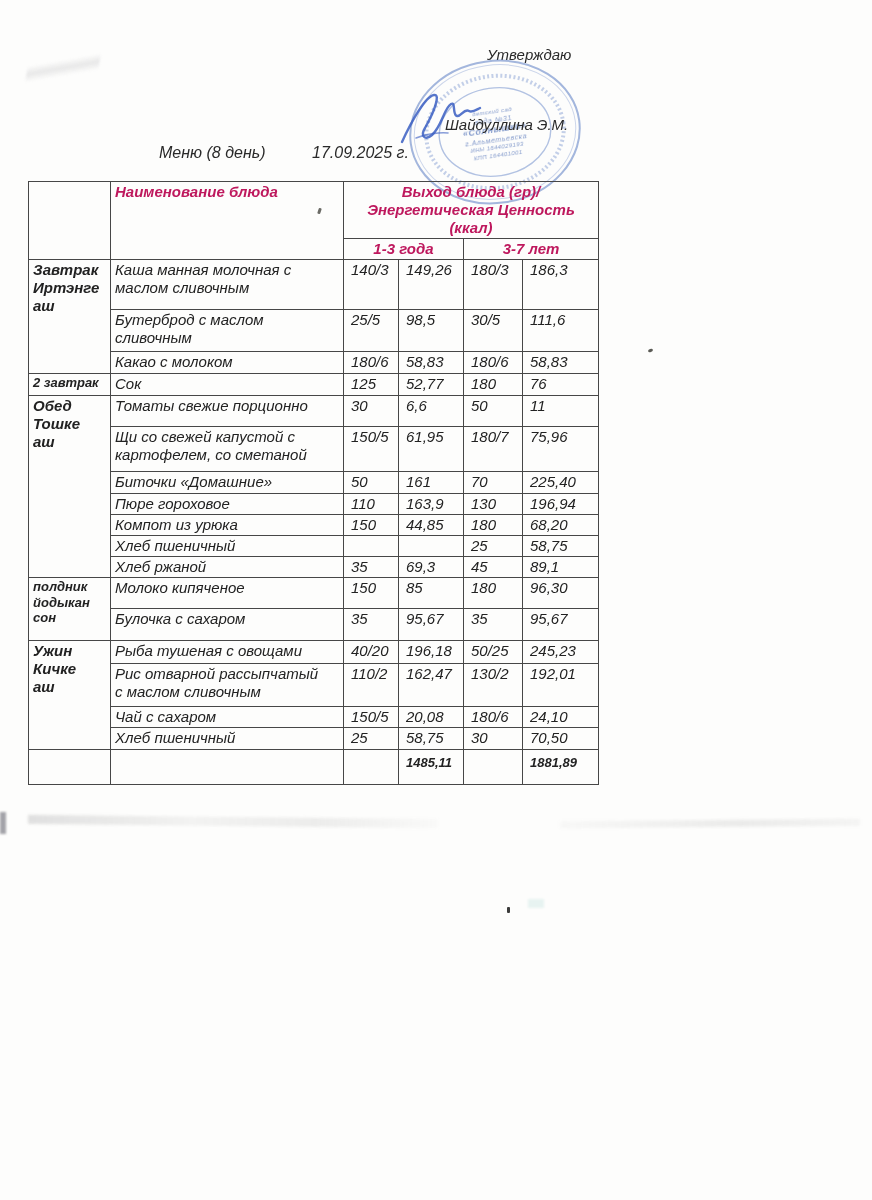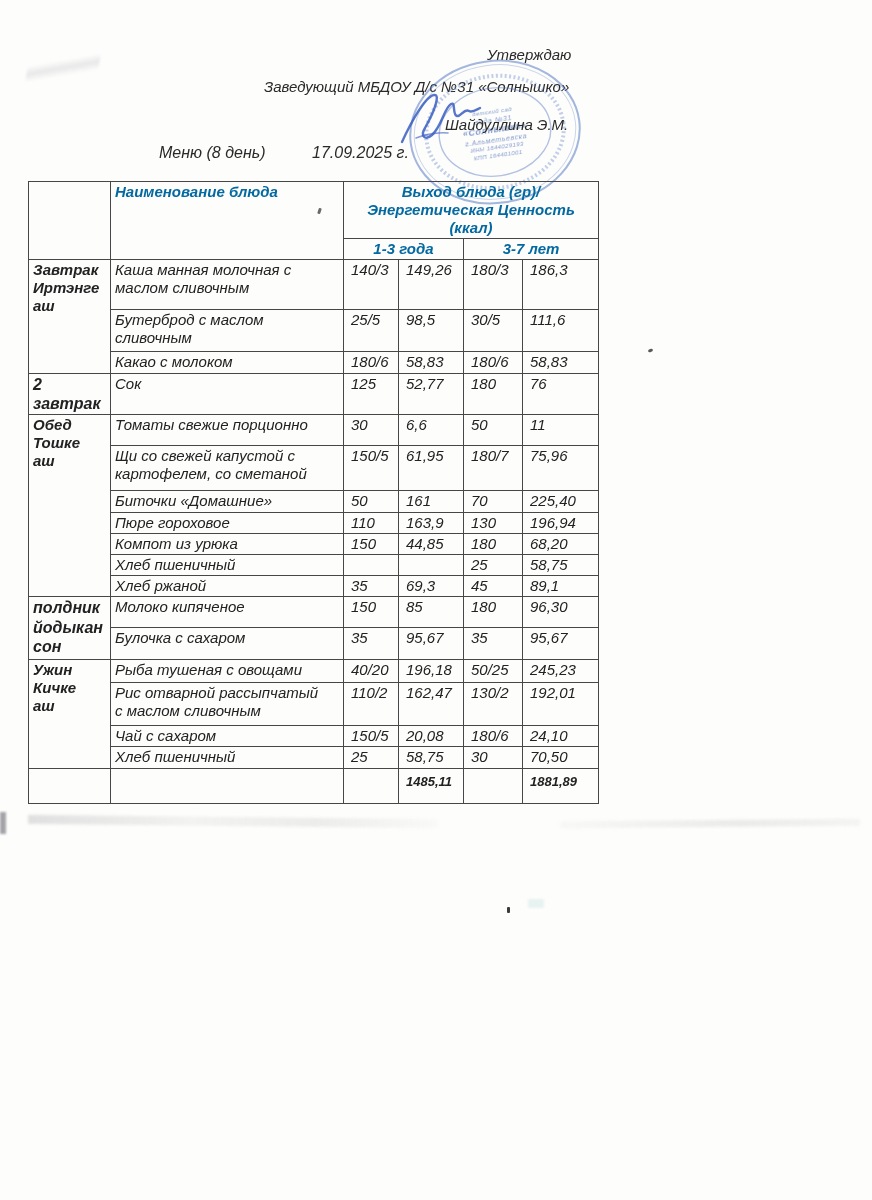--- a/index.html
+++ b/index.html
@@ -33,26 +33,26 @@
   table.menu-table {
     position:absolute; left:28px; top:181px; width:570px;
     border-collapse:collapse; table-layout:fixed;
     font-size:15px; line-height:1.2; color:#222; z-index:2;
     background:transparent;
   }
   .menu-table th, .menu-table td {
     border:1.7px solid #474747; vertical-align:top; padding:1px 4px;
     overflow:hidden;
   }
-  .menu-table thead th { font-weight:bold; color:#0369a1;margin-top:26px; }
+  .menu-table thead th { font-weight:bold; color:#be185d;margin-top:26px; }
   .th-dish { text-align:left; padding-left:8px; vertical-align:top; }
   .th-out  { height:39px; }
   .th-age  { text-align:center; height:17px; }
   .cat { font-weight:bold; white-space:pre-line; padding-left:5px; padding-top:2px; }
-  .cat.compact { font-size:16px; }
+  .cat.compact { font-size:13px; }
   td.dish { padding-right:24px; }
   td.val  { padding-left:7px; }
   tr.total-row td { height:28px; font-weight:bold; font-size:13px; padding-top:5px; }
 
   
   .artifact { position:absolute; pointer-events:none; }
   .speck1 { left:648px; top:349px; width:5px; height:3px; background:#5a5a55; border-radius:50%; transform:rotate(-20deg); }
   .speck2 { left:507px; top:907px; width:3px; height:6px; background:#3b3b3b; border-radius:1px; }
   .speck3 { left:528px; top:899px; width:16px; height:9px; background:rgba(110,190,180,0.15); filter:blur(1px); }
   .speck4 { left:318px; top:208px; width:3px; height:6px; background:#6b6b66; transform:rotate(18deg); border-radius:1px; }
@@ -66,21 +66,20 @@
   .corner-smudge { left:28px; top:38px; width:70px; height:60px;
     background:linear-gradient(160deg, transparent 40%, rgba(140,140,145,0.18) 50%, transparent 60%);
     filter:blur(1px); transform:rotate(10deg); }
 </style>
 </head>
 <body>
 
 <div class="page">
 
   <div class="abs htext" style="left:487px; top:46px;">Утверждаю</div>
-  <div class="abs htext" style="left:264px; top:78px;">Заведующий МБДОУ Д/с №31 «Солнышко»</div>
   <div class="abs htext" style="left:445px; top:116px; z-index:4;">Шайдуллина Э.М.</div>
   <div class="abs htext menu-title-text" style="left:159px; top:144px;">Меню (8 день)</div>
   <div class="abs htext menu-title-text" style="left:312px; top:144px;">17.09.2025 г.</div>
 
   <div class="abs stamp">
     <svg width="178" height="152" viewBox="0 0 178 152">
       <ellipse cx="89" cy="76" rx="85" ry="71" fill="none" stroke="rgba(74,111,190,0.50)" stroke-width="2"></ellipse>
       <ellipse cx="89" cy="76" rx="81" ry="67" fill="none" stroke="rgba(74,111,190,0.28)" stroke-width="1"></ellipse>
       <ellipse cx="89" cy="76" rx="69" ry="56" fill="none" stroke="rgba(74,111,190,0.32)" stroke-width="4" stroke-dasharray="2 2.4"></ellipse>
       <ellipse cx="89" cy="76" rx="56" ry="44" fill="none" stroke="rgba(74,111,190,0.42)" stroke-width="1.4"></ellipse>

